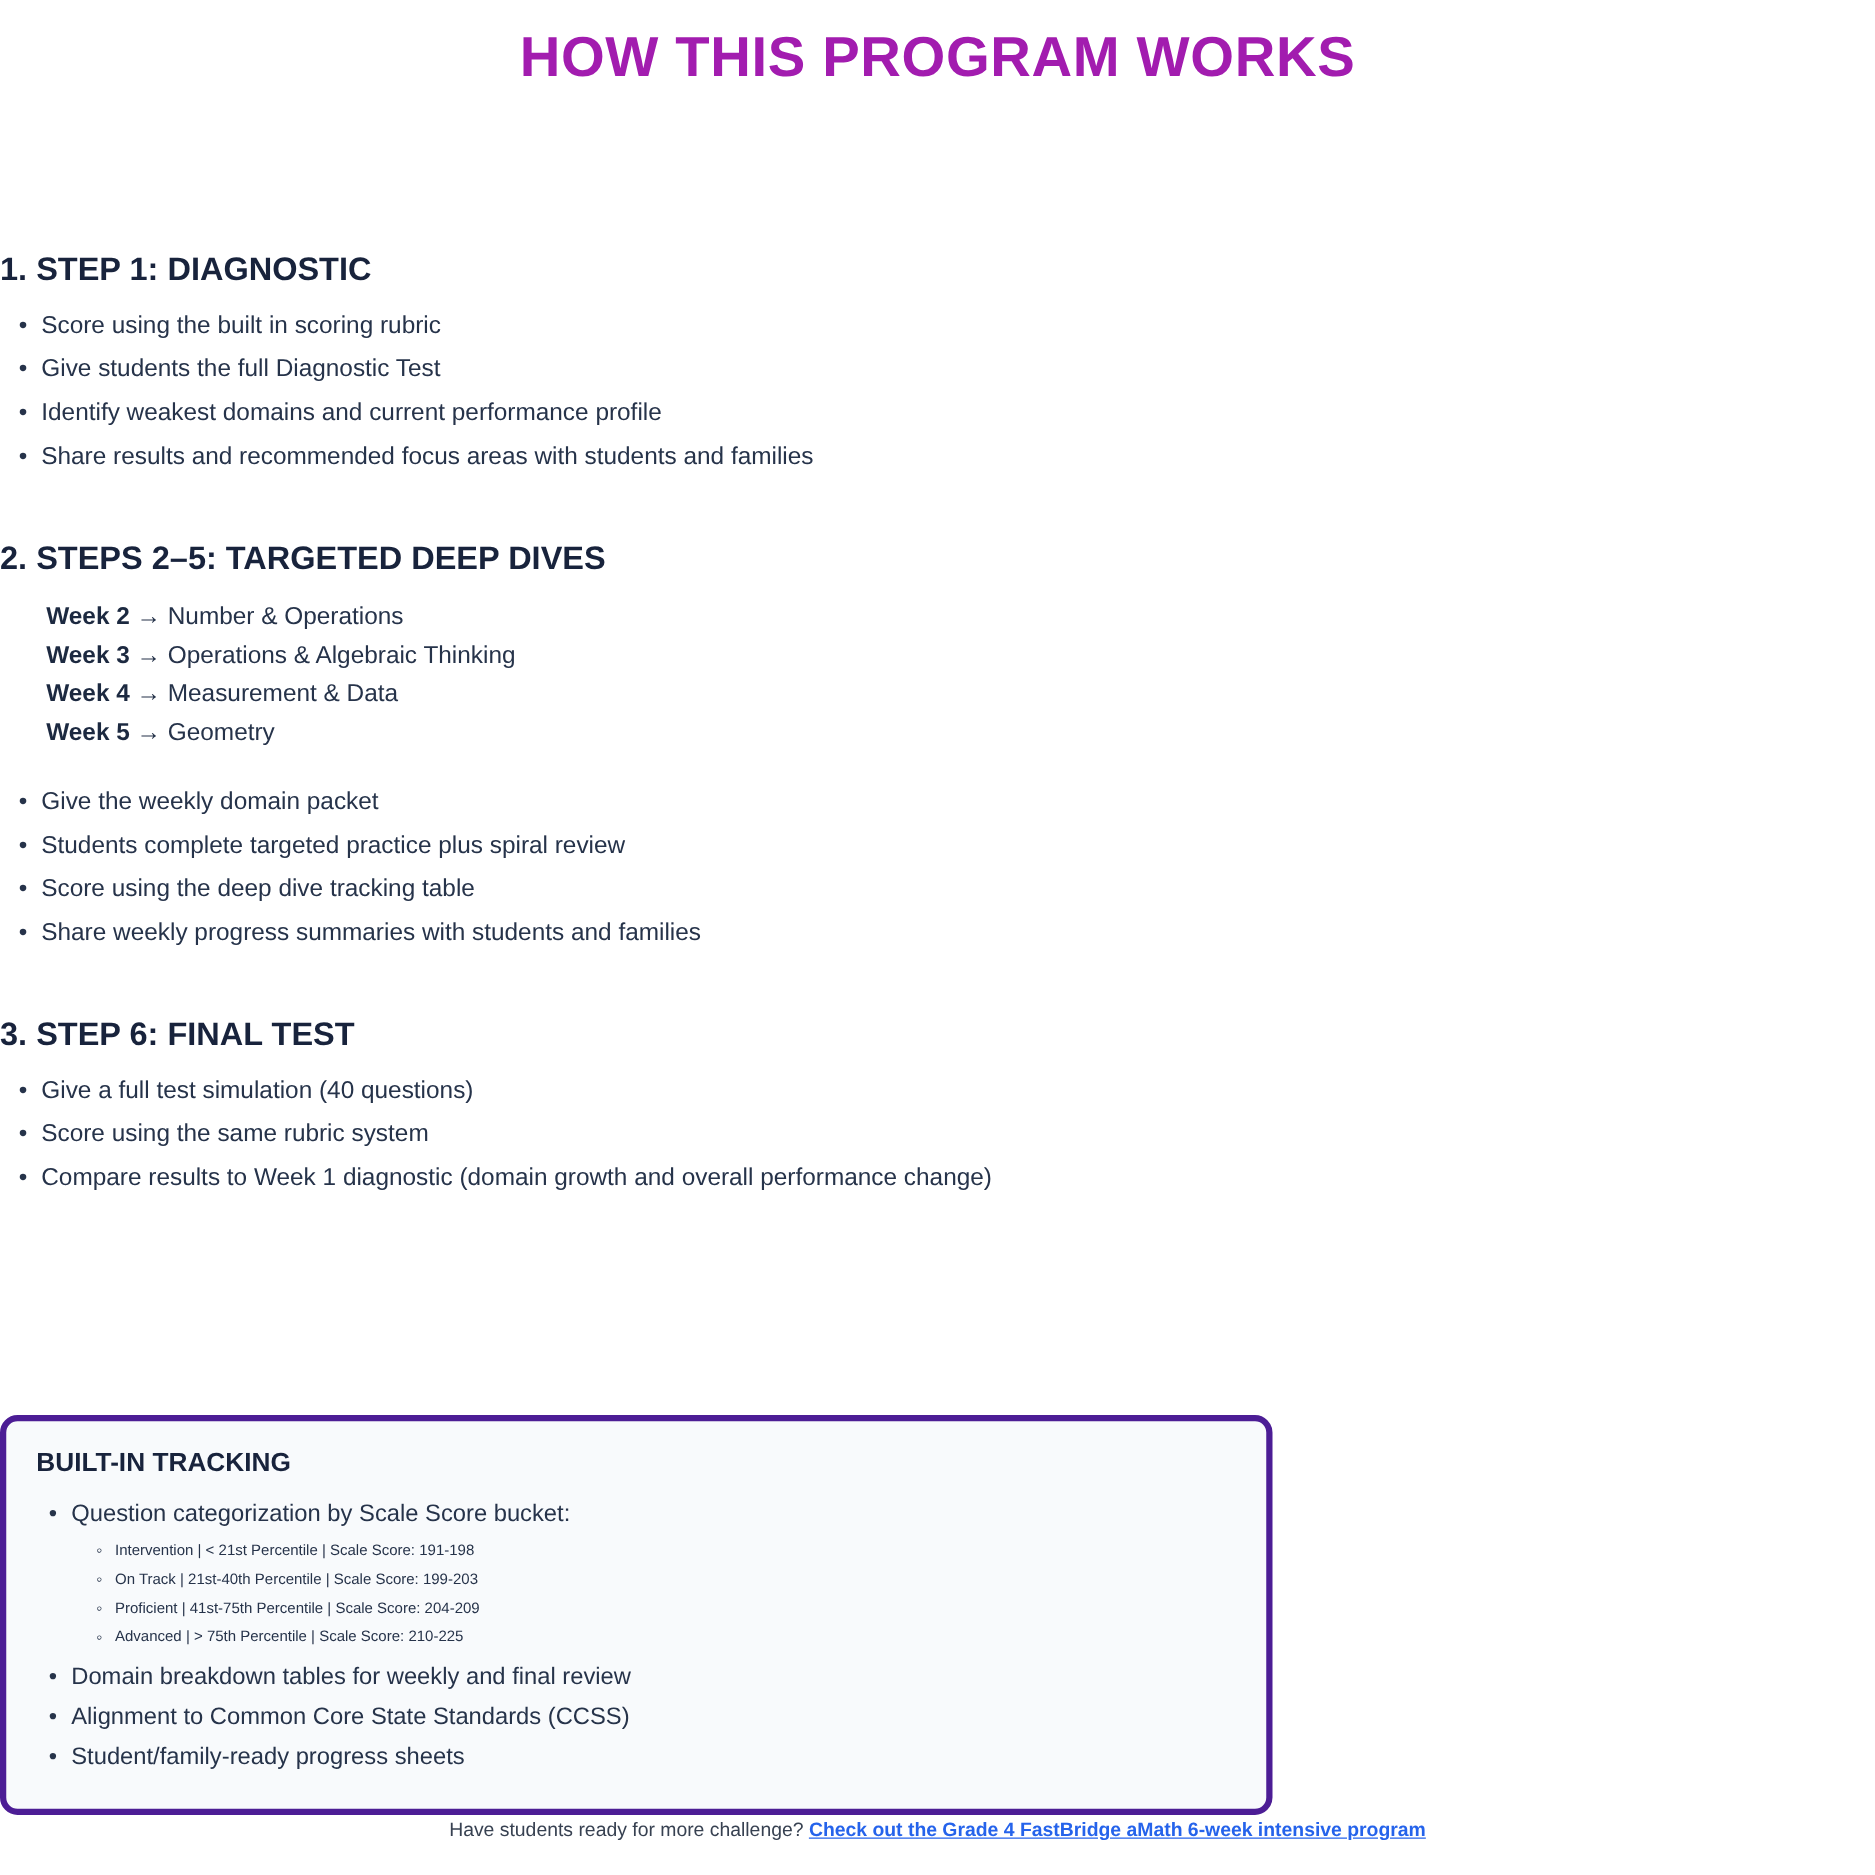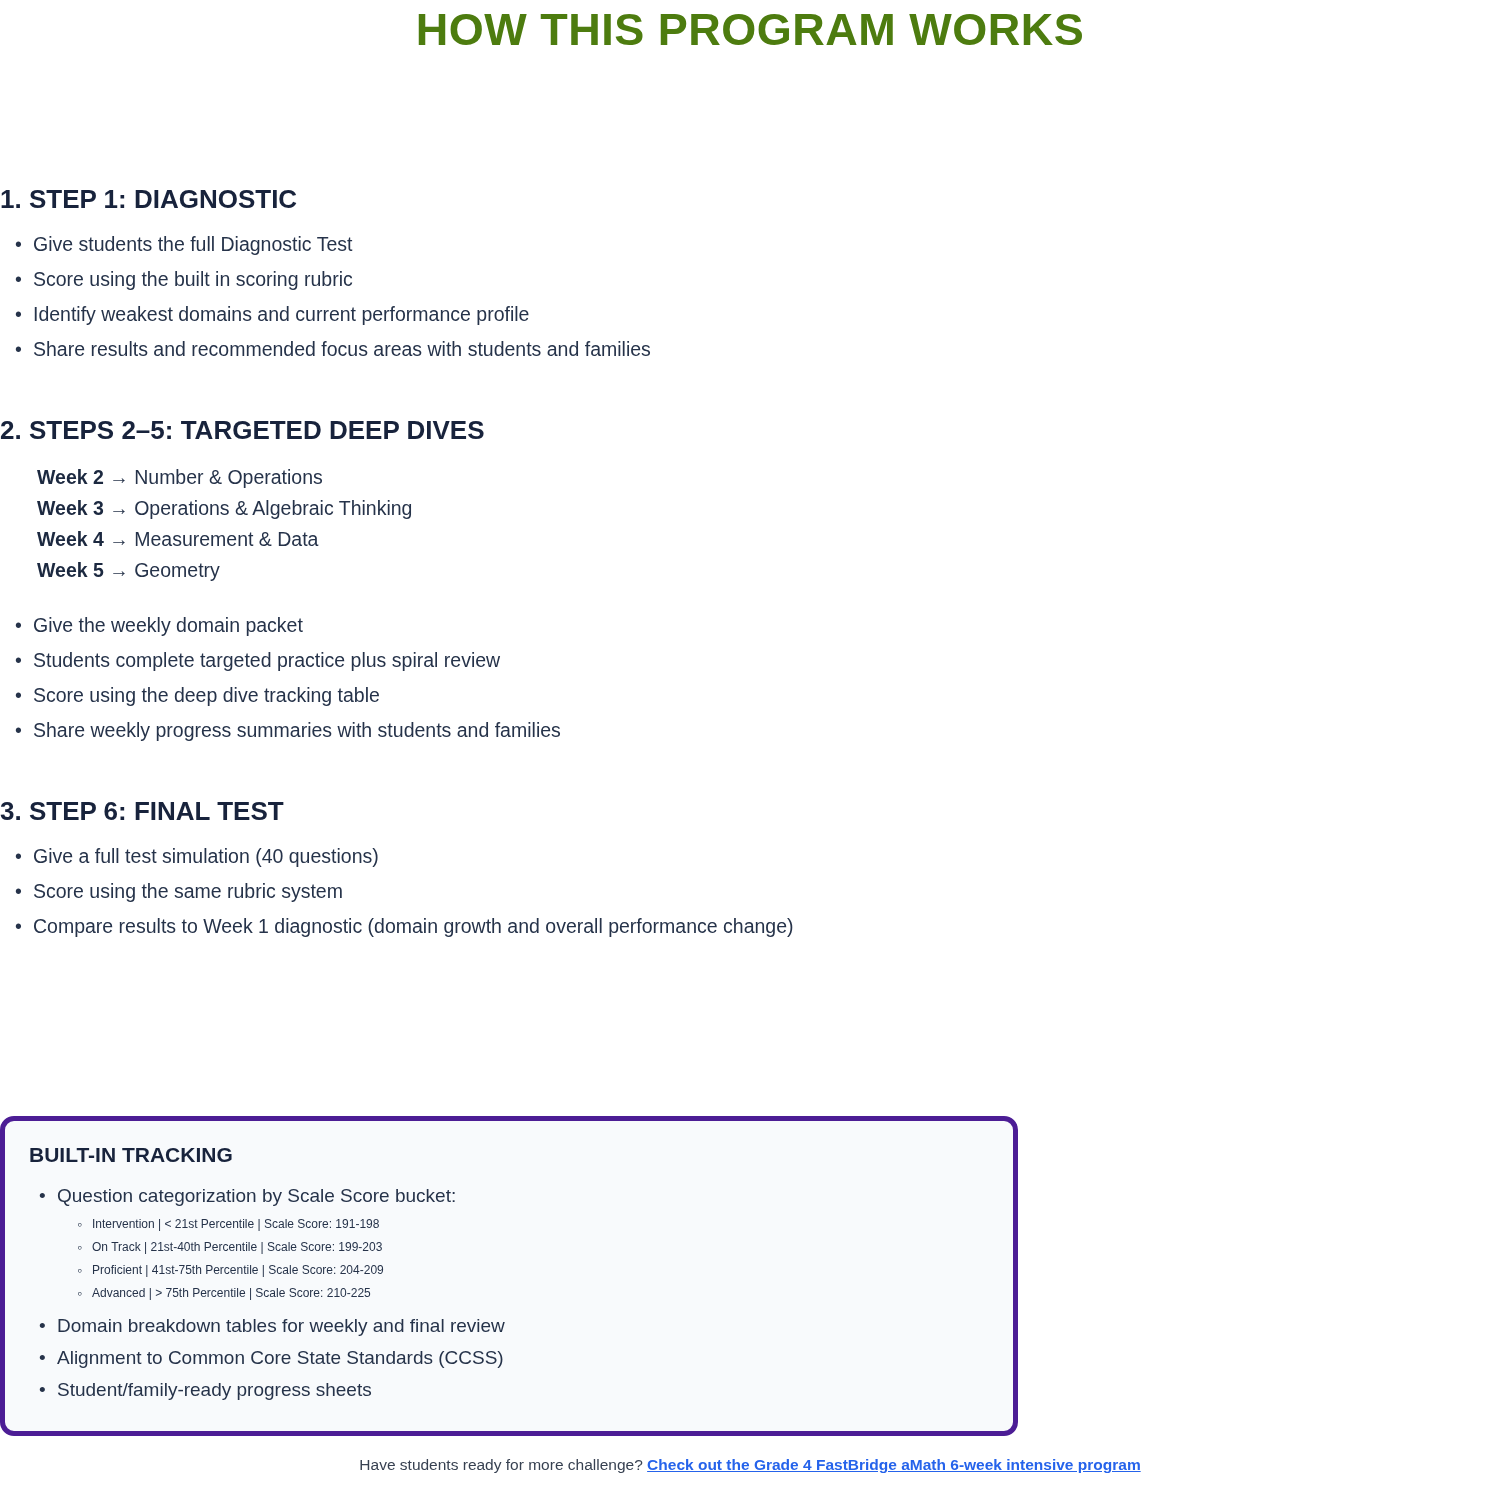--- a/index.html
+++ b/index.html
@@ -10,25 +10,25 @@
     width: 1500px;
     height: 1500px;
     font-family: "Liberation Sans", sans-serif;
     color: #26334a;
     overflow: hidden;
   }
   .page { width: 1500px; height: 1500px; position: relative; }
 
   h1.page-title {
     margin: 0;
-    padding-top: 4px;
+    padding-top: 20px;
     text-align: center;
     font-size: 45px;
     font-weight: bold;
-    color: #4d7c0f;
+    color: #a21caf;
     letter-spacing: 0.5px;
   }
 
   .content {
     width: 1040px;
     padding-top: 128px;
   }
 
   h2.section-heading {
     font-size: 26px;
@@ -123,22 +123,22 @@
   <h1 class="page-title">HOW THIS PROGRAM WORKS</h1>
 
   <div class="content">
 
     <section>
       <h2 class="section-heading">
         <span>1.</span>
         <span>STEP 1: DIAGNOSTIC</span>
       </h2>
       <ul class="bullets">
+        <li>Score using the built in scoring rubric</li>
         <li>Give students the full Diagnostic Test</li>
-        <li>Score using the built in scoring rubric</li>
         <li>Identify weakest domains and current performance profile</li>
         <li>Share results and recommended focus areas with students and families</li>
       </ul>
     </section>
 
     <section>
       <h2 class="section-heading">
         <span>2.</span>
         <span>STEPS 2–5: TARGETED DEEP DIVES</span>
       </h2>

